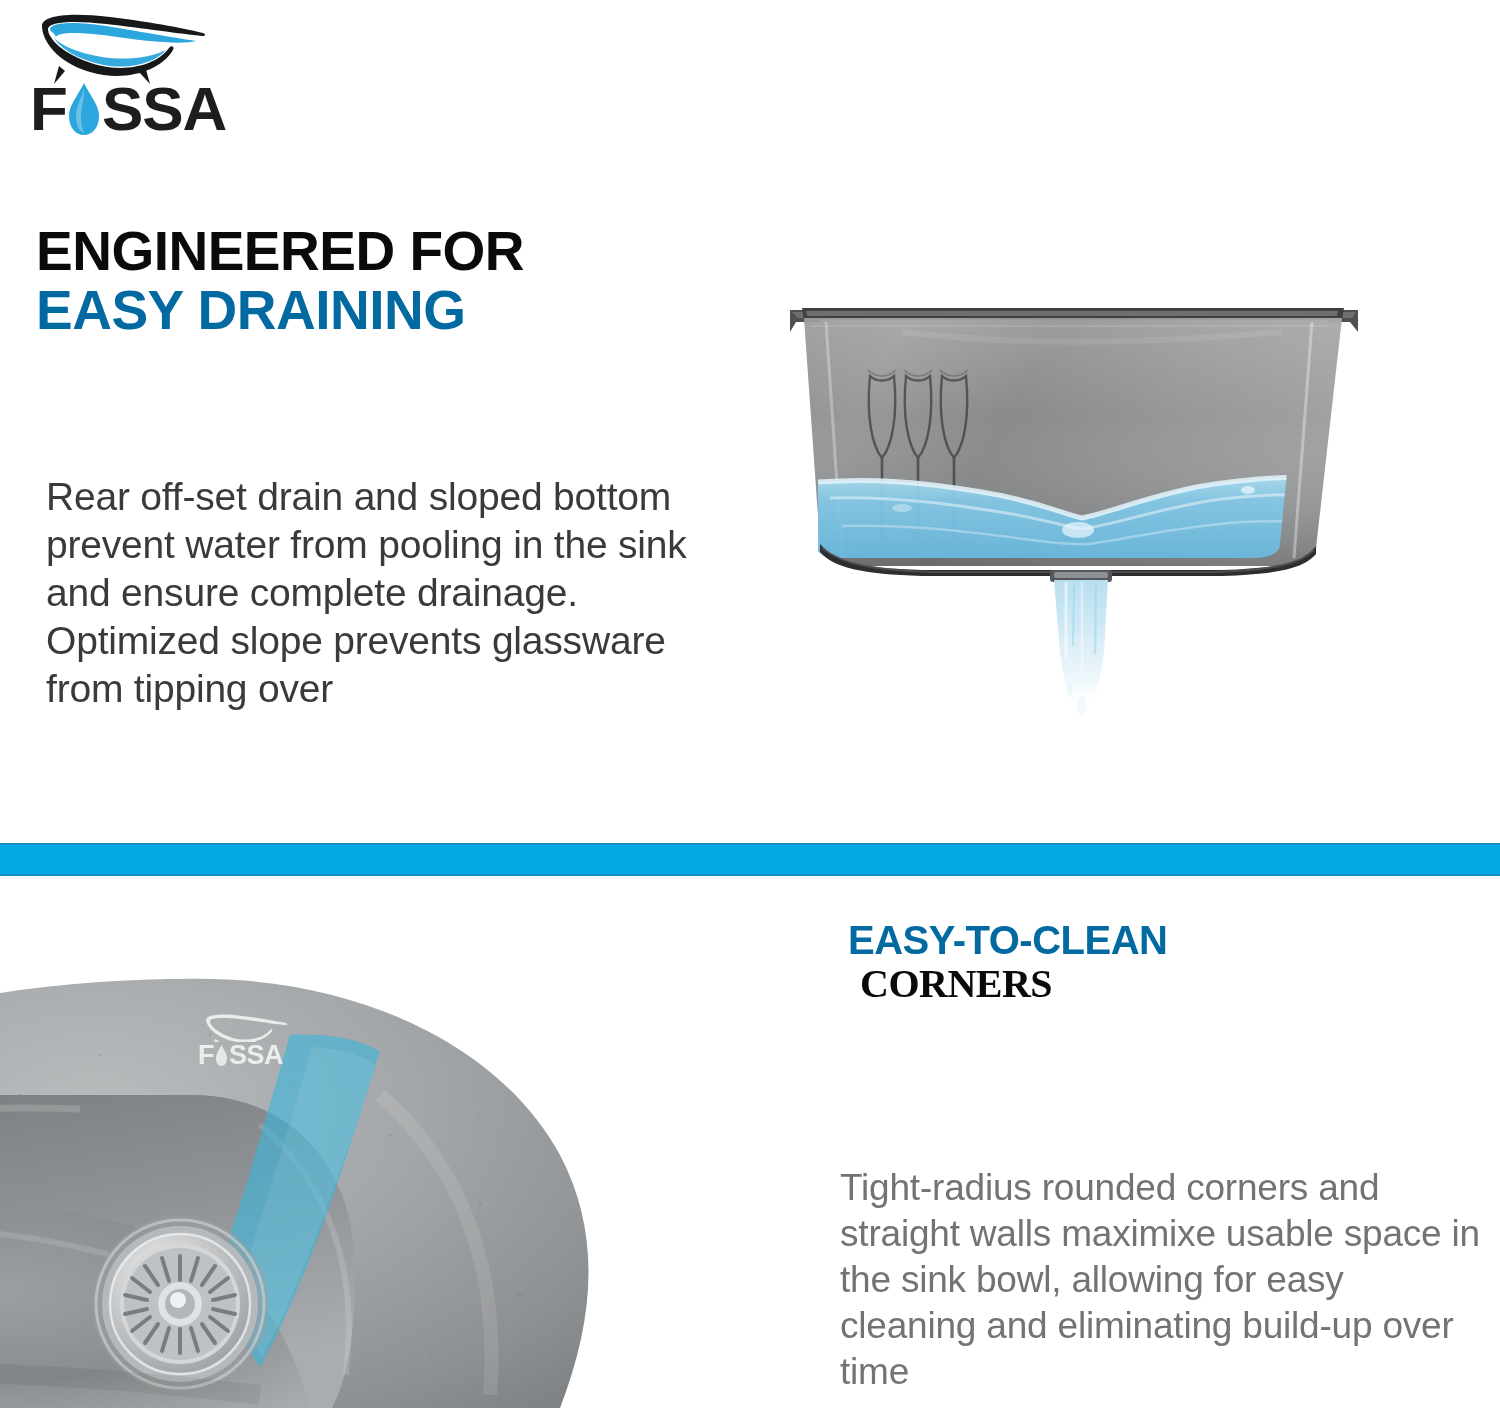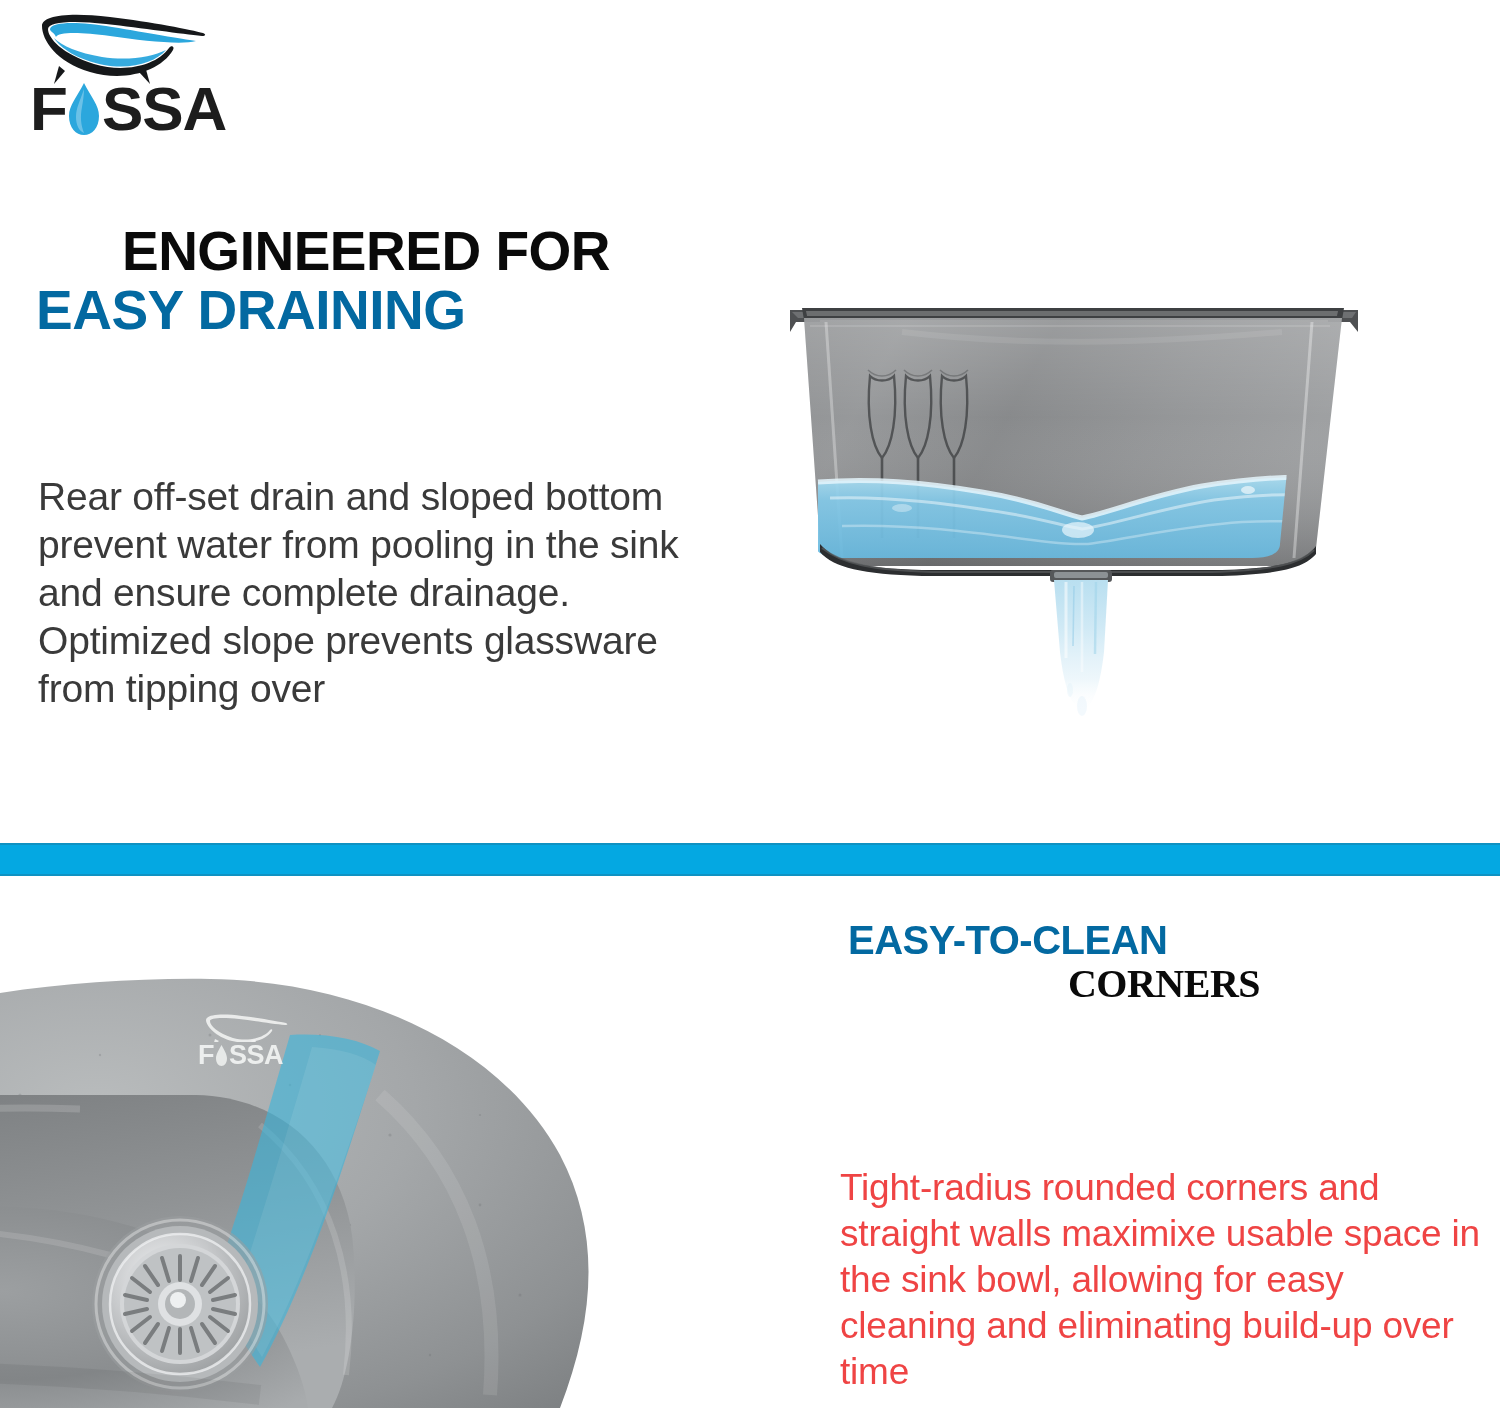--- a/index.html
+++ b/index.html
@@ -74,26 +74,26 @@
     top: 222px;
     width: 660px;
   }
   .h-line {
     font-weight: bold;
     font-size: 55px;
     line-height: 1.07;
     letter-spacing: -0.5px;
     white-space: nowrap;
   }
-  .h-black { color: #0a0a0a; text-align: center; }
+  .h-black { color: #0a0a0a; }
   .h-blue  { color: #0369a1; }
 
   .body-top {
     position: absolute;
-    left: 38px;
+    left: 46px;
     top: 434px;
     width: 680px;
     font-size: 39px;
     line-height: 1.23;
     color: #3a3a3a;
     letter-spacing: -0.2px;
   }
 
   
   .headline-bottom {
@@ -111,21 +111,21 @@
   }
   .hb-indent { padding-left: 12px; font-family: Liberation Serif, serif; }
 
   .body-bottom {
     position: absolute;
     left: 840px;
     top: 1128px;
     width: 640px;
     font-size: 37px;
     line-height: 1.24;
-    color: #ef4444;
+    color: #737373;
     letter-spacing: -0.2px;
   }
 
   
   .sink-illo {
     position: absolute;
     left: 782px;
     top: 286px;
     width: 584px;
     height: 430px;

